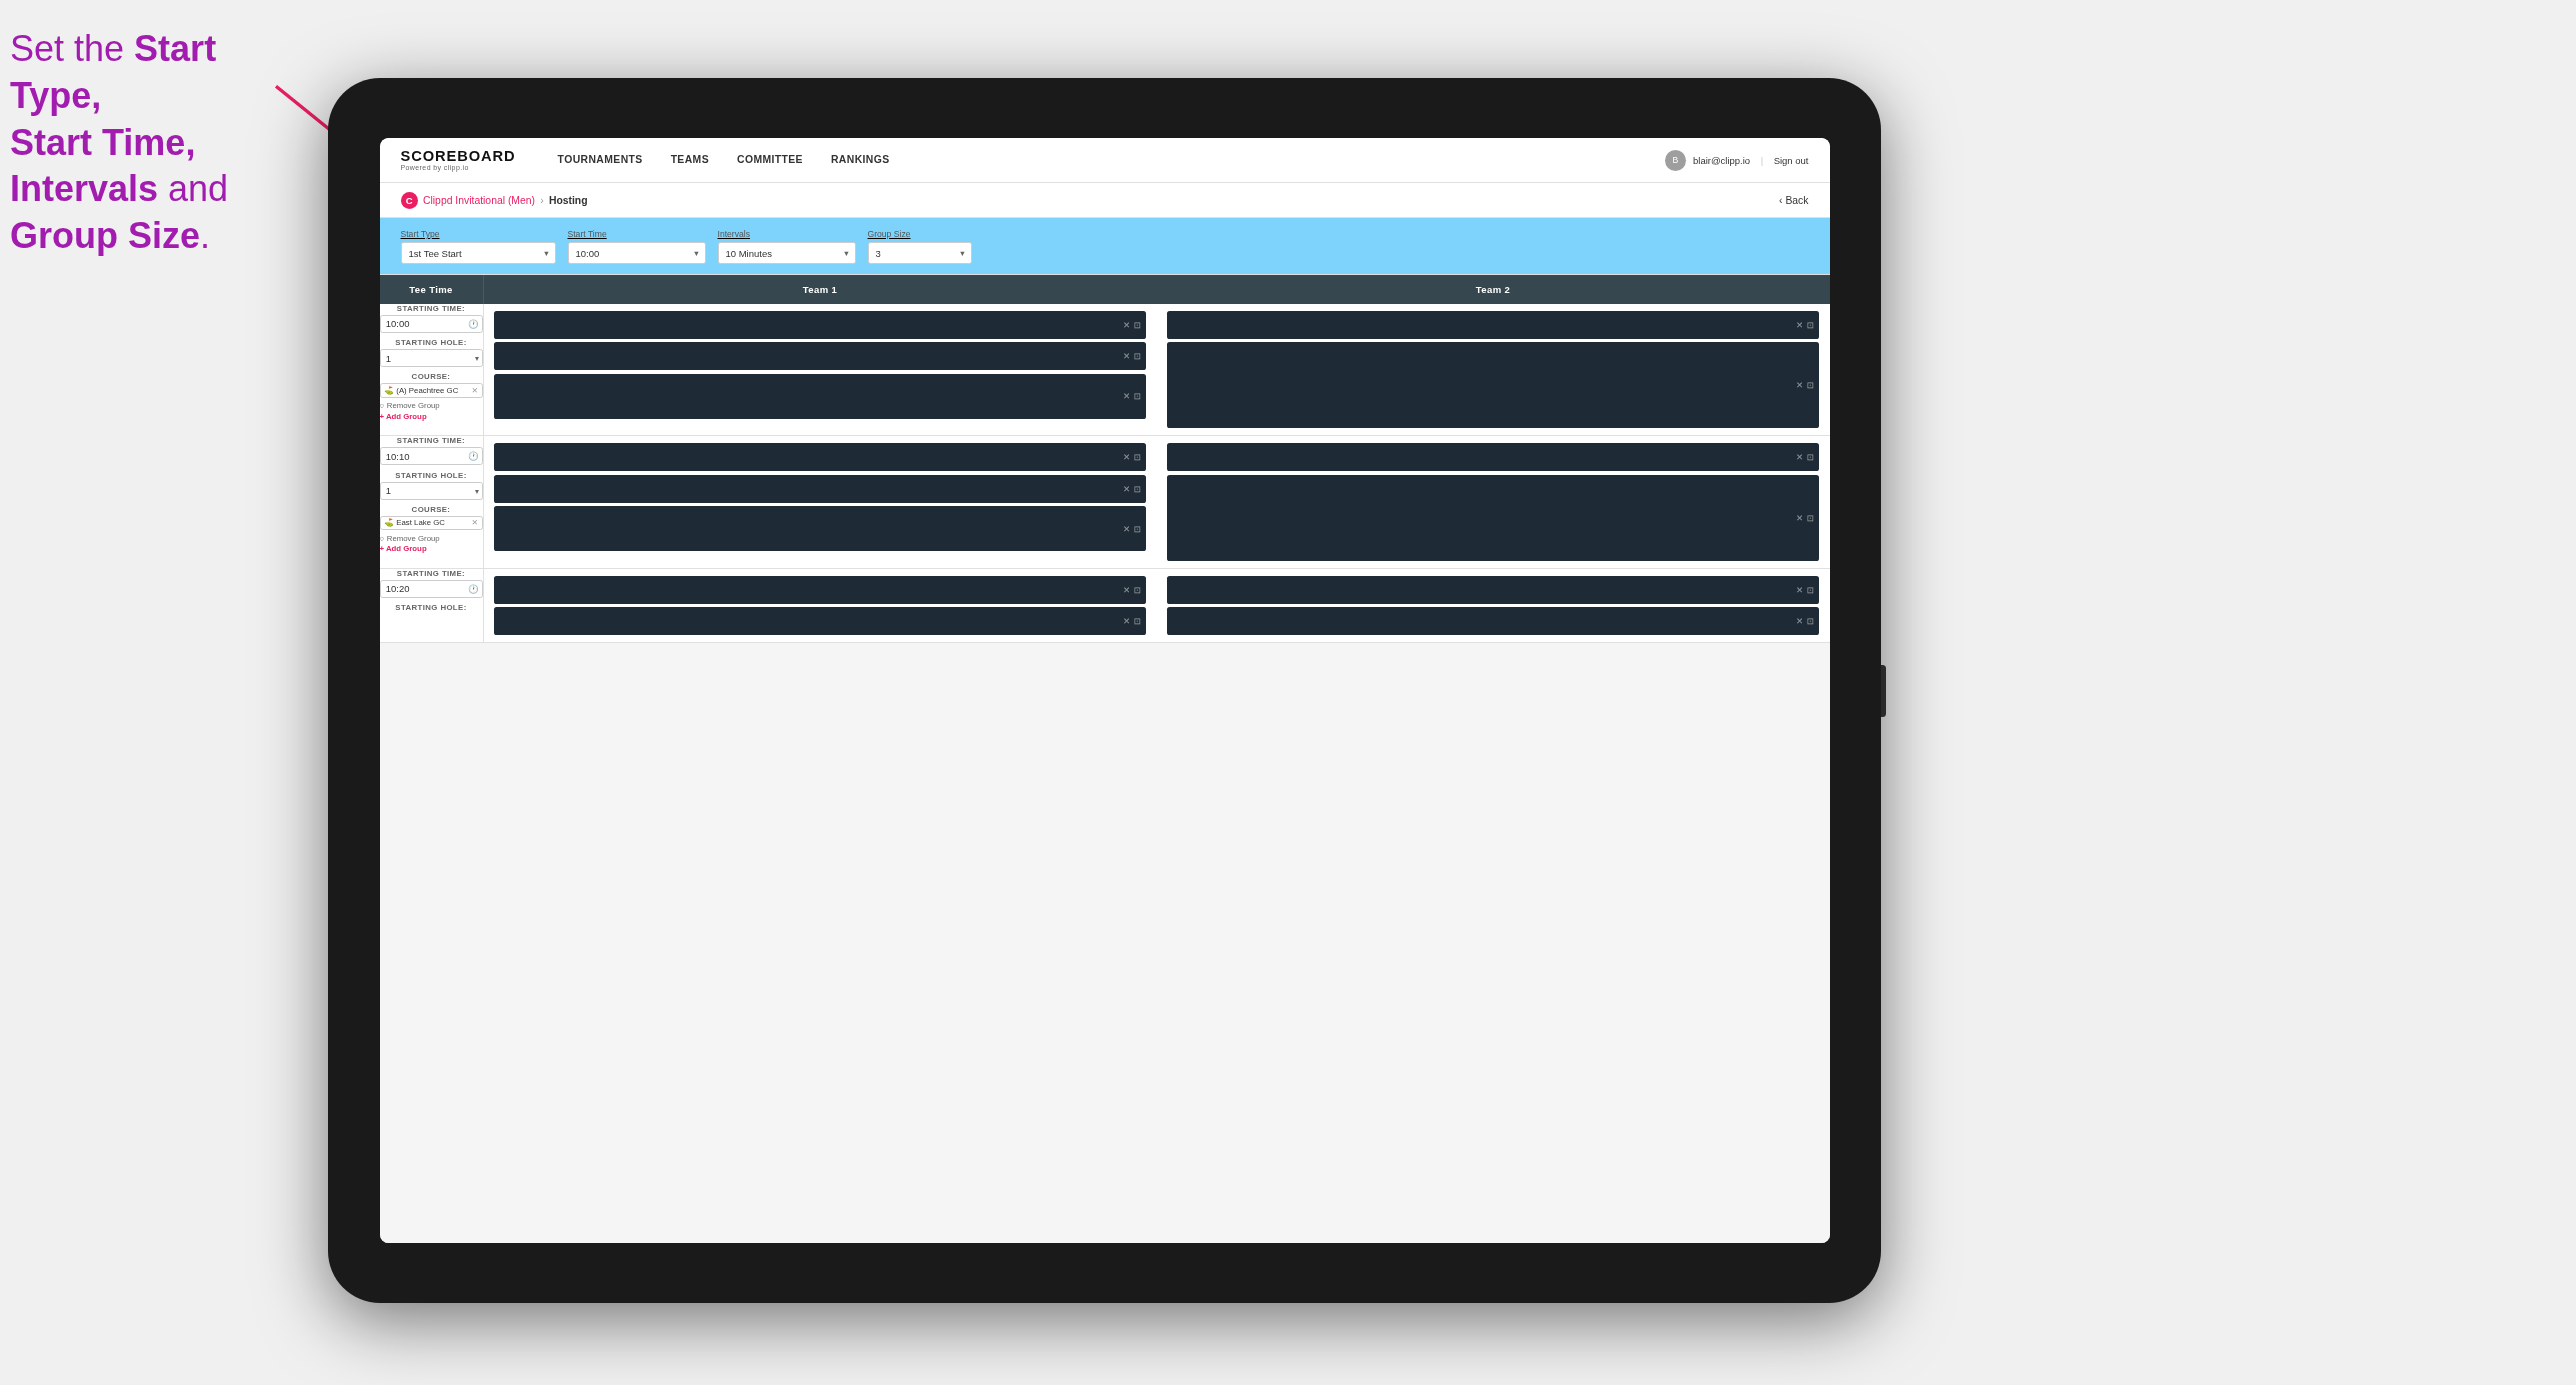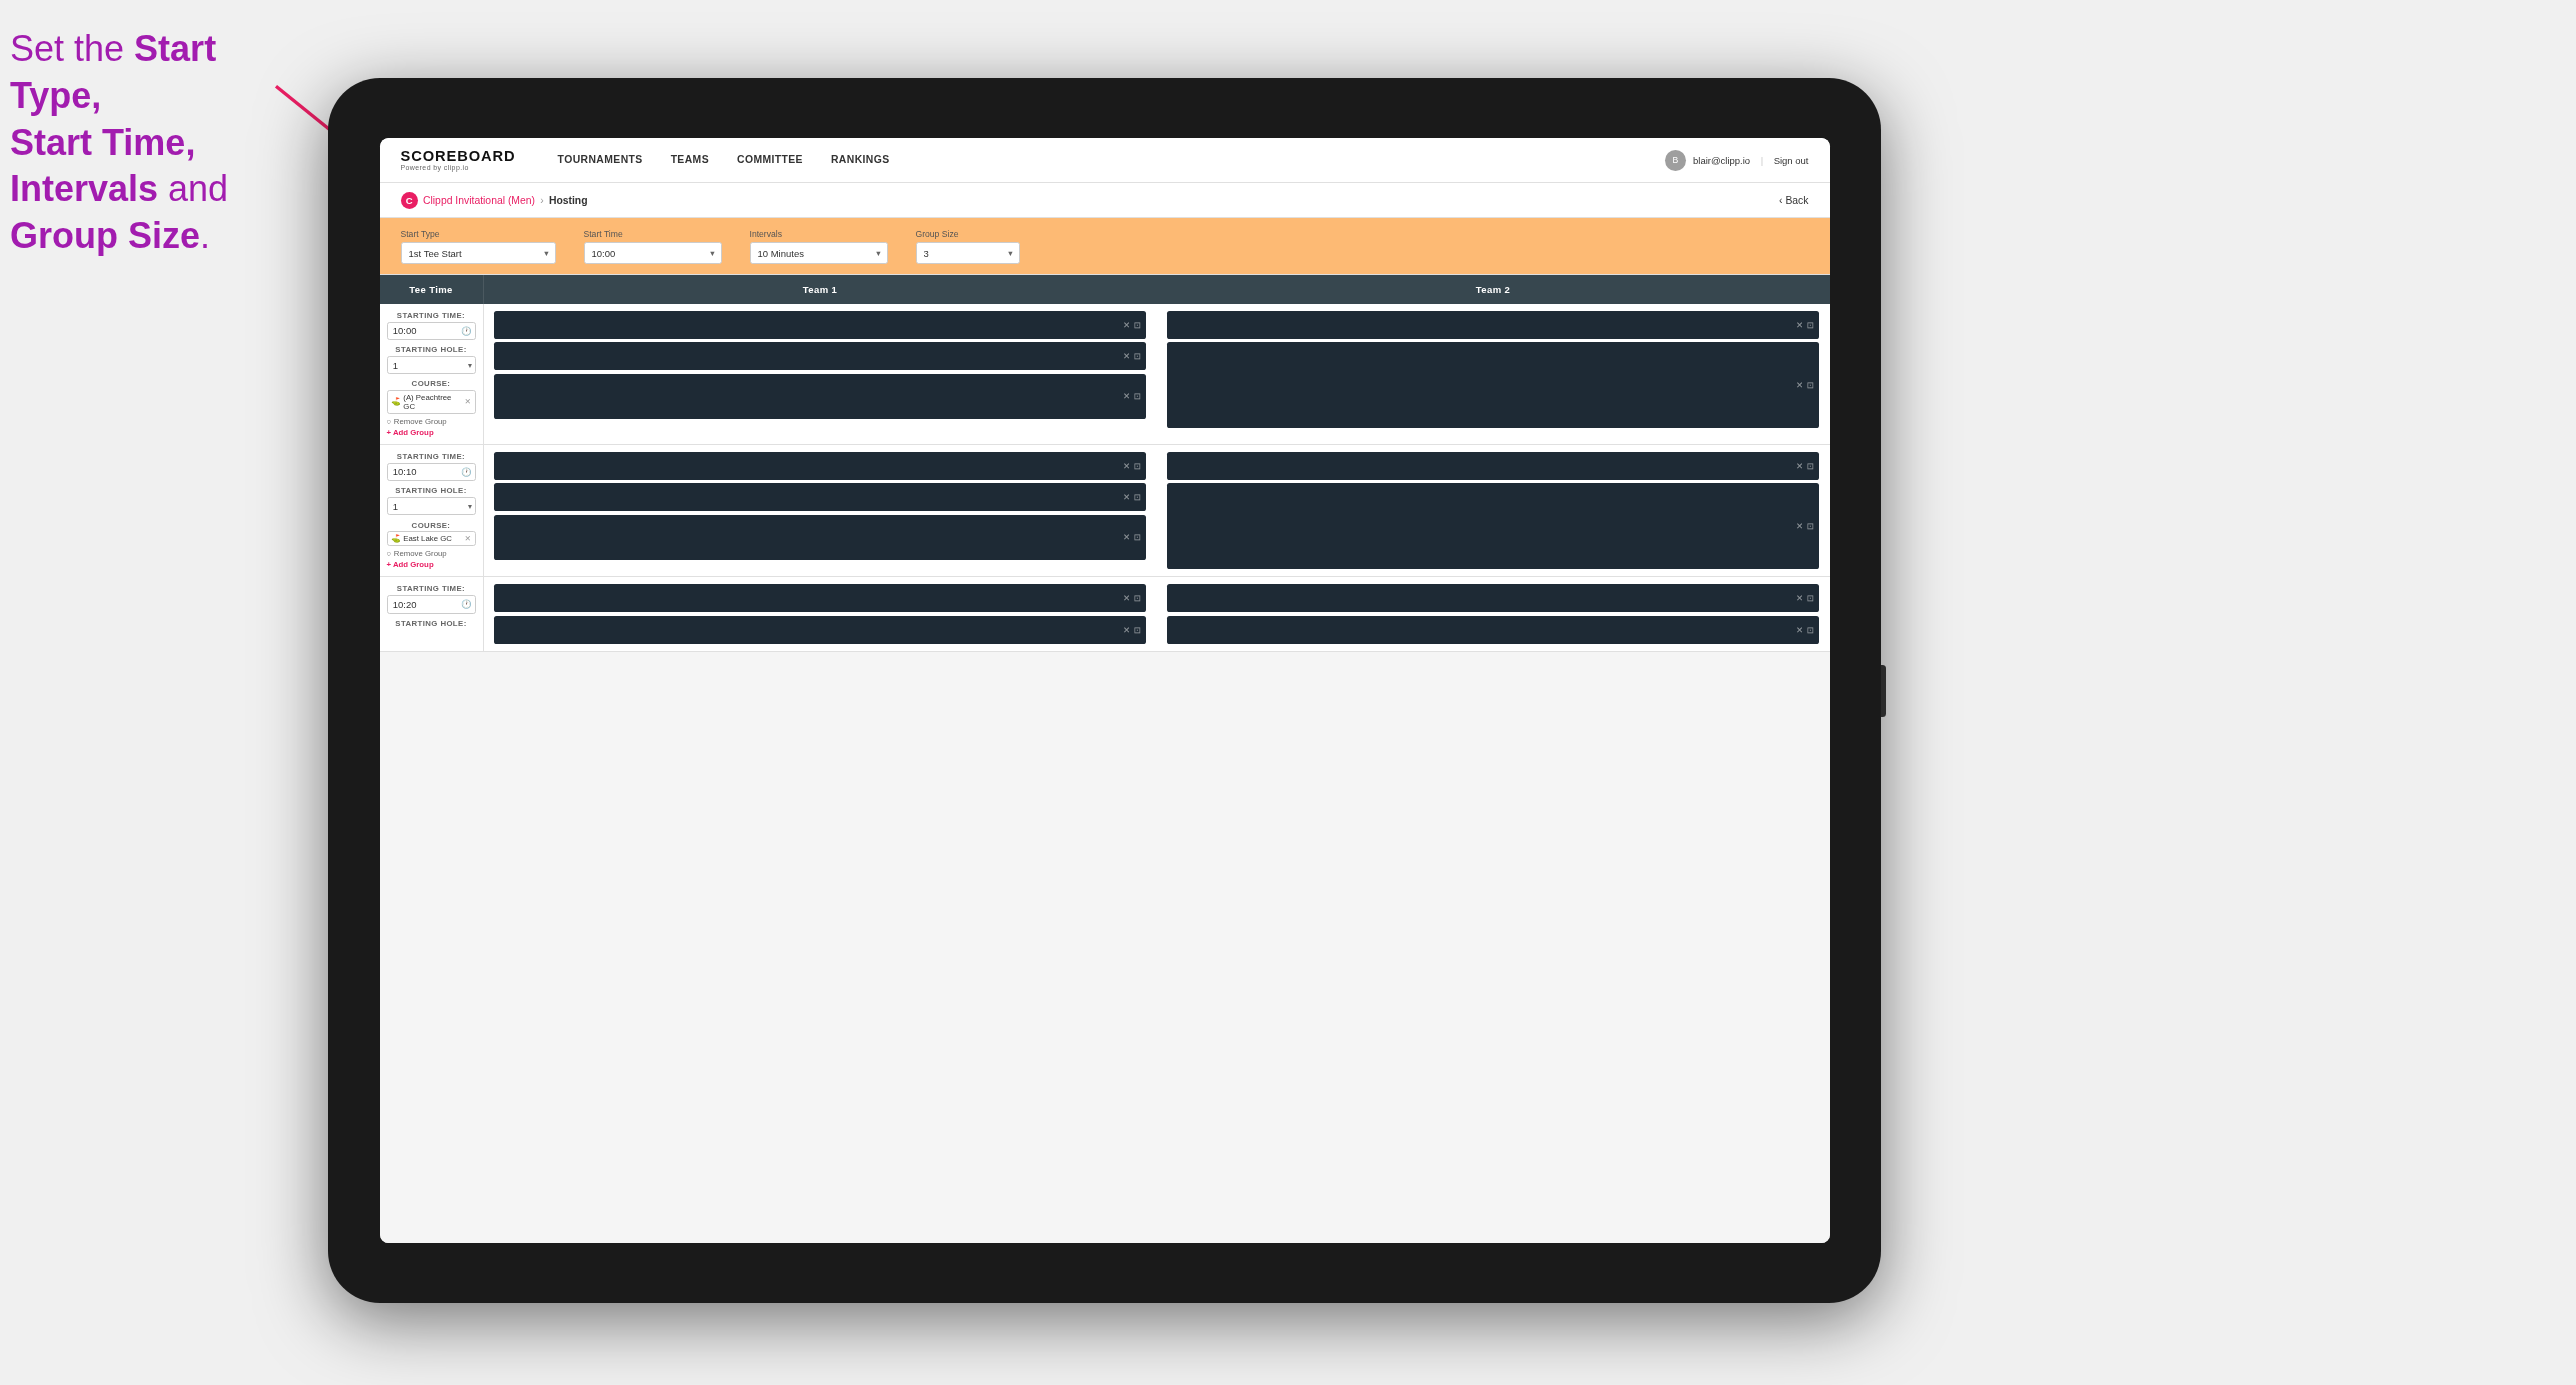--- a/index.html
+++ b/index.html
@@ -154,26 +154,27 @@
       font-size: 10.4px;
       color: #333;
       cursor: pointer;
       display: flex;
       align-items: center;
       gap: 3.5px;
     }
 
     
     .controls-row {
-      background: #fdba74;
+      background: #7dd3fc;
       padding: 10.4px 21px;
       display: flex;
-      gap: 28px;
+      gap: 12px;
       border-bottom: 0.9px solid #e0e0e0;
       flex-shrink: 0;
+      text-decoration: underline;
     }
 
     .control-group {
       display: flex;
       flex-direction: column;
       gap: 3.5px;
     }
 
     .control-label {
       font-size: 8.6px;
@@ -248,21 +249,20 @@
     
     .group-section {
       display: grid;
       grid-template-columns: 104px 1fr 1fr;
       border-bottom: 0.9px solid #e0e0e0;
       background: white;
     }
 
     .tee-time-col {
       background: white;
-      padding: 7px;
       border-right: 0.9px solid #e0e0e0;
     }
 
     .tee-time-label {
       font-size: 7.8px;
       color: #666;
       font-weight: 600;
       letter-spacing: 0.4px;
       text-align: center;
       margin-bottom: 1.7px;

